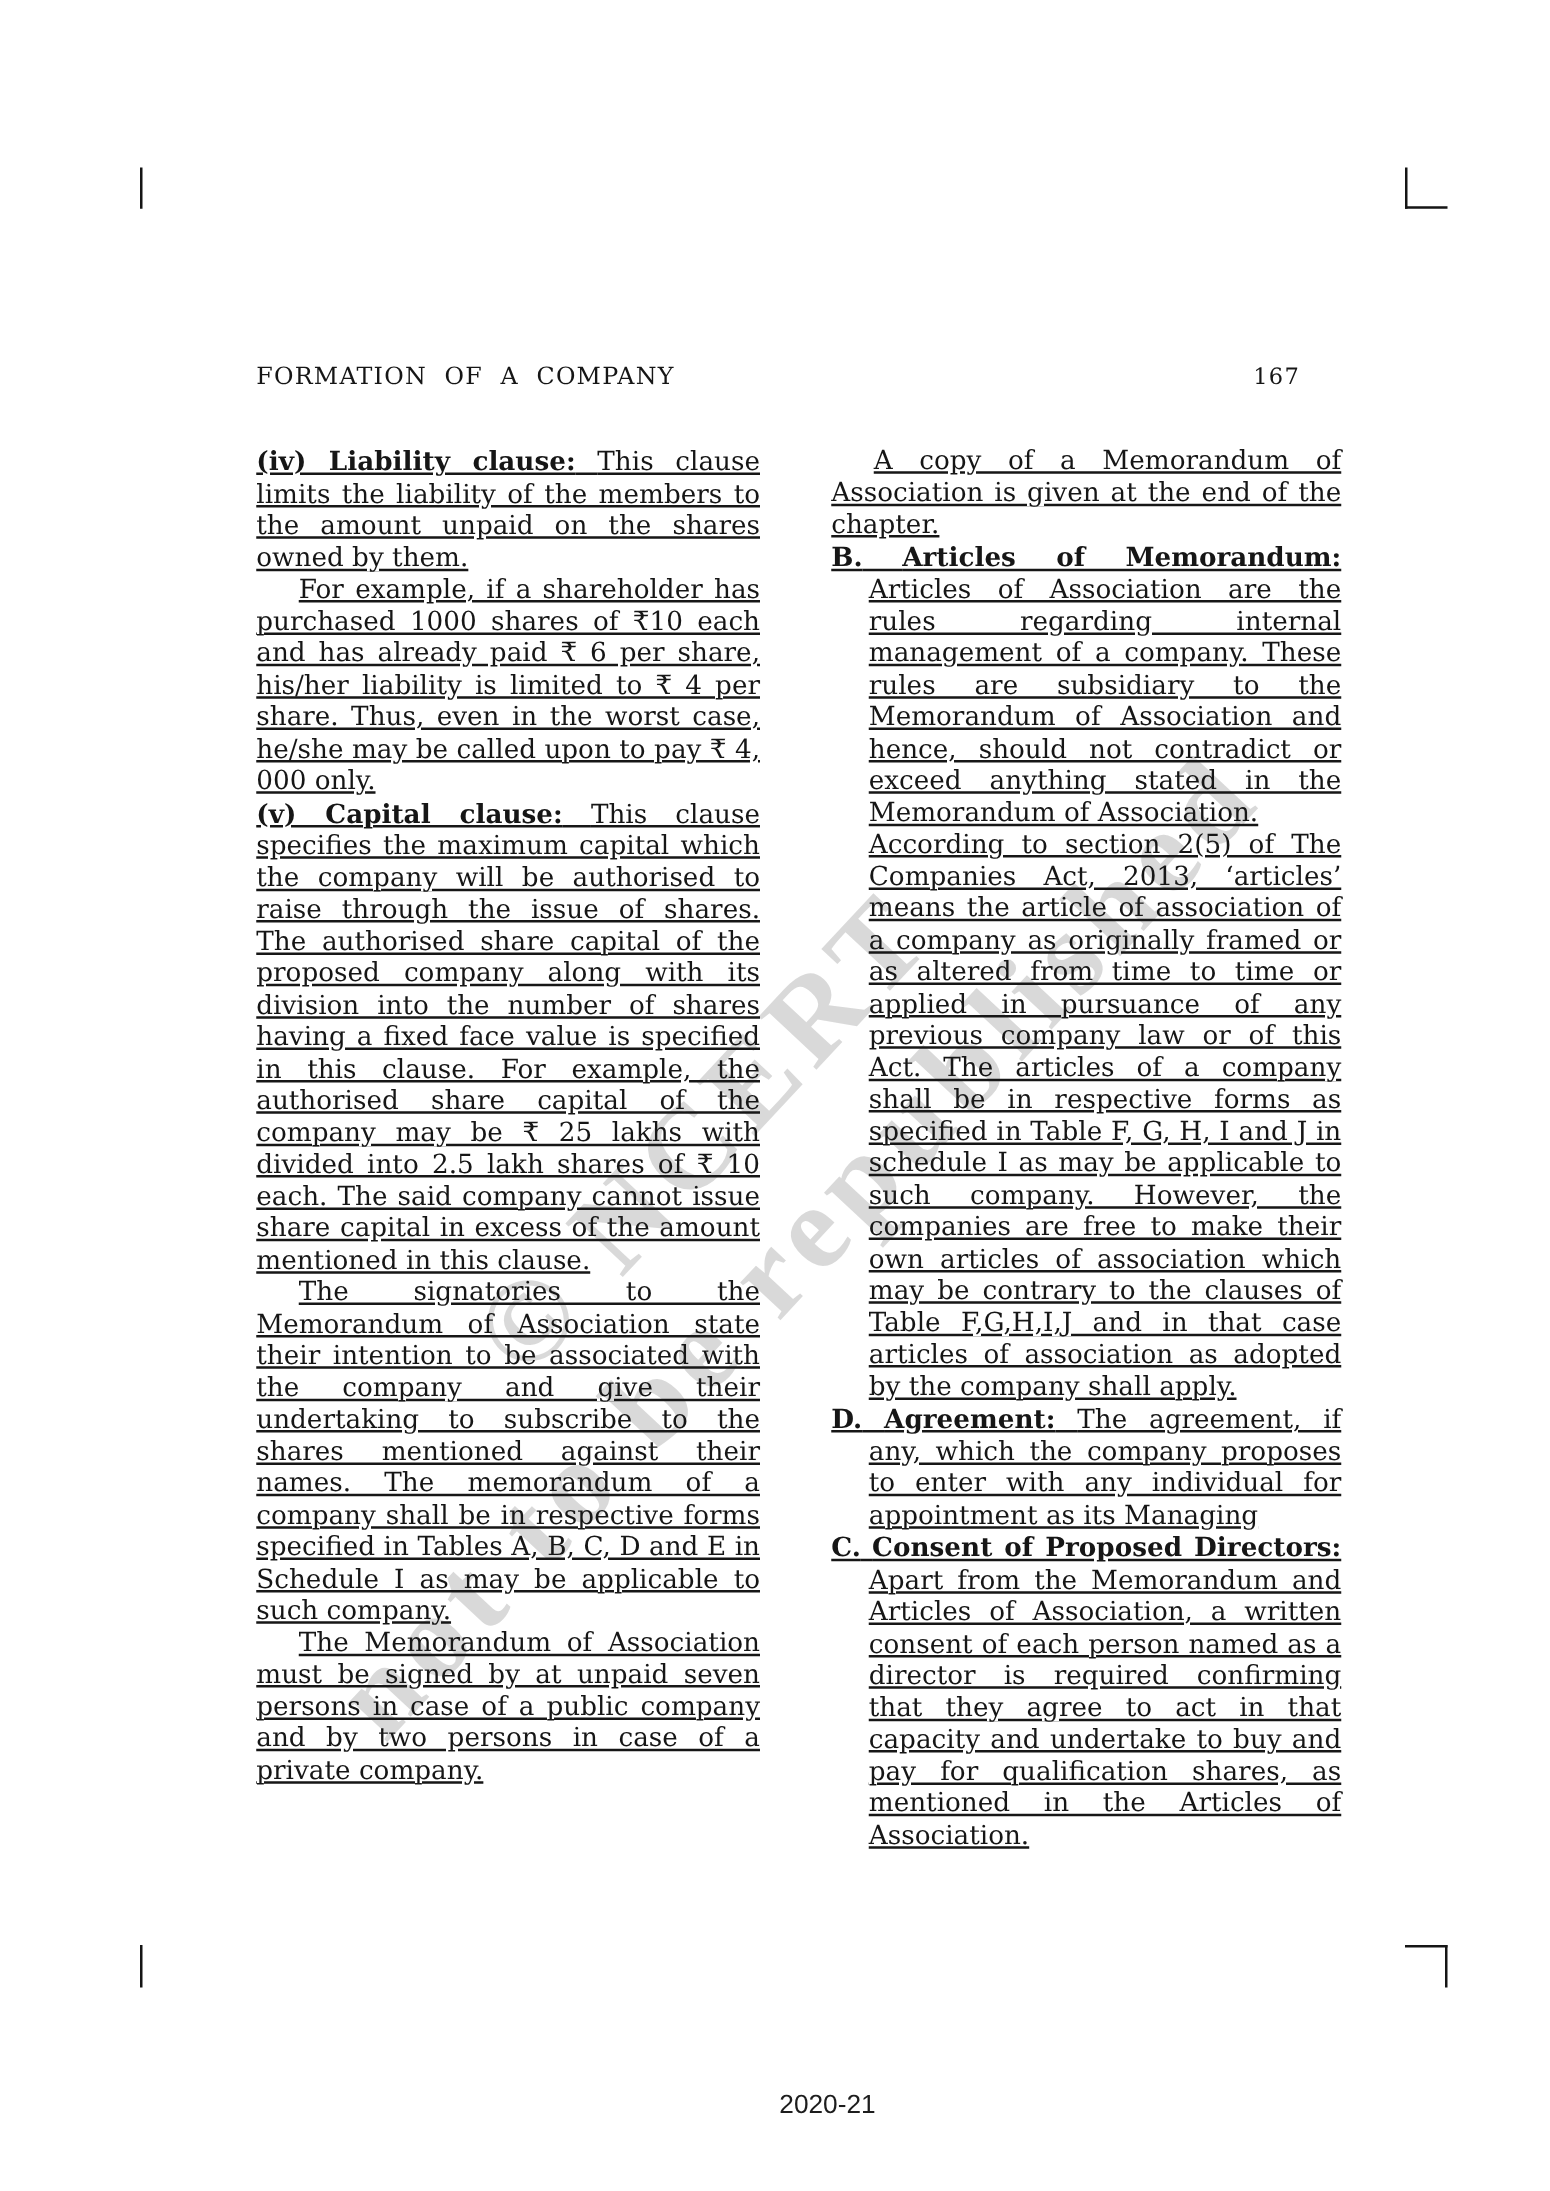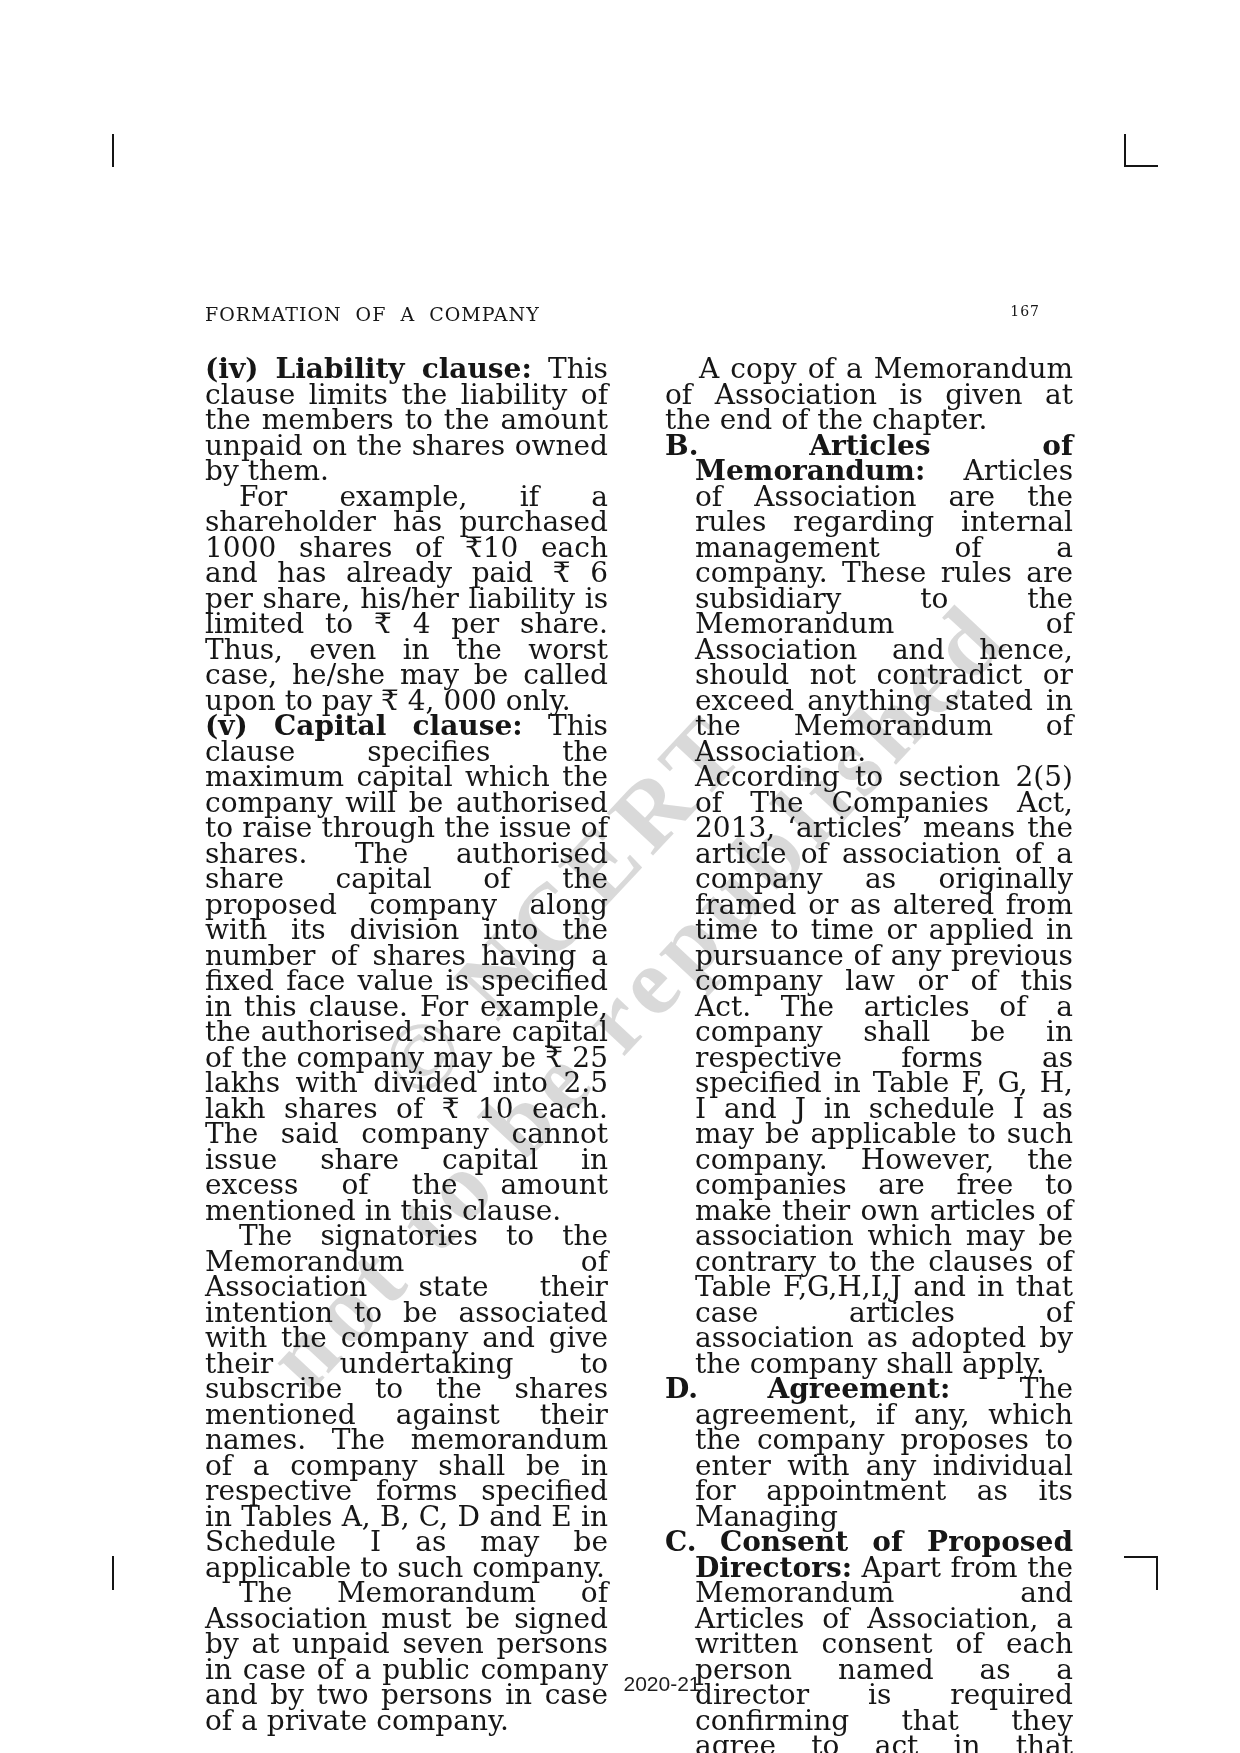--- a/index.html
+++ b/index.html
@@ -21,31 +21,32 @@
     position:absolute; white-space:nowrap;
     font-family:"Liberation Serif", serif; font-weight:bold;
     color:#9e9e9e; opacity:0.38; letter-spacing:8px;
     transform:rotate(-47deg);
   }
   .wm-1 { font-size:96px; left:320px; top:850px; }
   .wm-2 { font-size:96px; left:120px; top:940px; }
 
   
   .header {
-    position:absolute; left:205px; top:303px; width:835px;
-    display:flex; justify-content:space-between; align-items:flex-start;
+    position:absolute; left:205px; top:290px; width:835px;
+    display:flex; justify-content:space-between; align-items:flex-end;
     font-size:19px; letter-spacing:1px; word-spacing:7px;
   }
-  .page-number { font-size:14px; letter-spacing:1px; word-spacing:normal; }
+  .page-number { font-size:18px; letter-spacing:1px; word-spacing:normal; }
 
   
   .column {
     position:absolute; top:356px;
-    font-size:28px; line-height:25.5px;
+    font-size:21px; line-height:25.5px;
     text-align:justify;
+    text-decoration:underline;
   }
   .col-left  { left:205px; width:403px; }
   .col-right { left:632px; width:408px;margin-left:33px; }
   .para { margin:0; }
   .indent { text-indent:34px; }
   .item { padding-left:30px; text-indent:-30px; }
   .item-cont { padding-left:30px; }
   b { font-weight:bold; }
 
   

